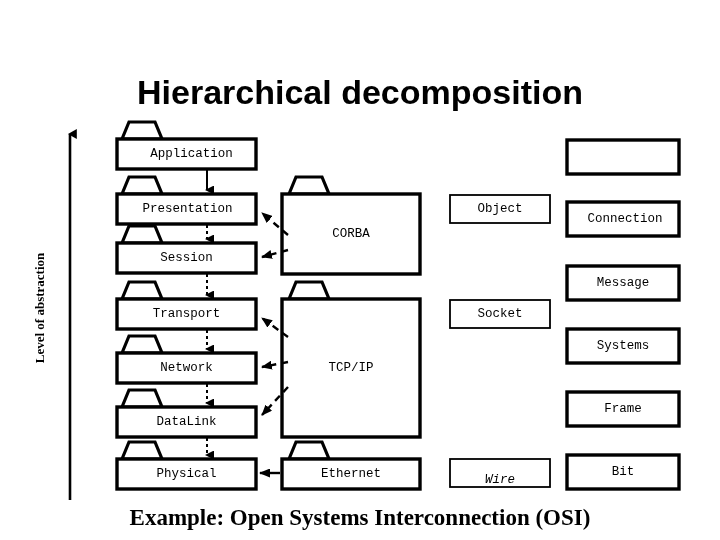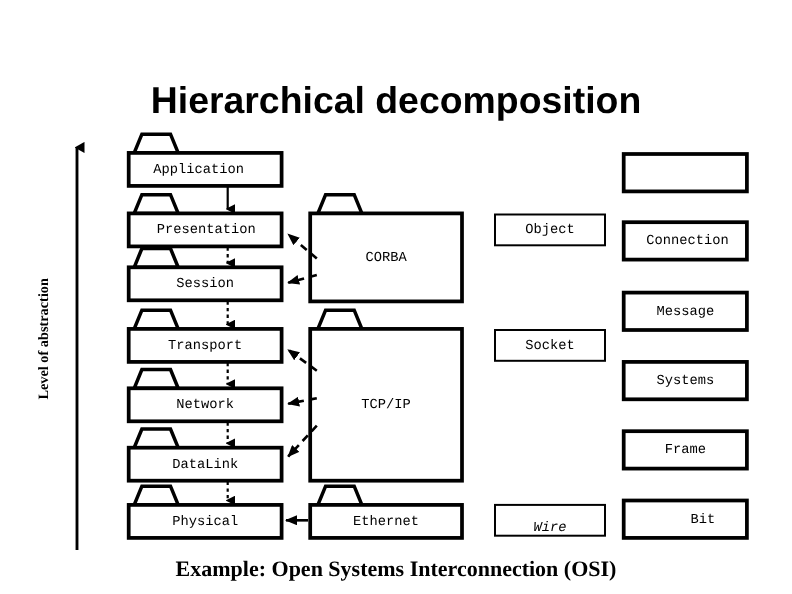--- a/index.html
+++ b/index.html
@@ -31,21 +31,21 @@
   }
 
   .caption {
     position: absolute;
     left: 0;
     top: 505px;
     width: 720px;
     text-align: center;
     font-family: "Liberation Serif", serif;
     font-weight: bold;
-    font-size: 20px;
+    font-size: 23px;
     line-height: 26px;
     color: #000000;
   }
 
   .axis-label {
     position: absolute;
     left: -60px;
     top: 300px;
     width: 200px;
     text-align: center;
@@ -189,37 +189,37 @@
     <g>
       <rect x="567" y="140" width="112" height="34" fill="#ffffff" stroke="#000000" stroke-width="3.4"></rect>
       <rect x="567" y="202" width="112" height="34" fill="#ffffff" stroke="#000000" stroke-width="3.4"></rect>
       <rect x="567" y="266" width="112" height="34" fill="#ffffff" stroke="#000000" stroke-width="3.4"></rect>
       <rect x="567" y="329" width="112" height="34" fill="#ffffff" stroke="#000000" stroke-width="3.4"></rect>
       <rect x="567" y="392" width="112" height="34" fill="#ffffff" stroke="#000000" stroke-width="3.4"></rect>
       <rect x="567" y="455" width="112" height="34" fill="#ffffff" stroke="#000000" stroke-width="3.4"></rect>
     </g>
   </svg>
 
-  <div class="boxlabel" style="left:111px;top:139px;width:139px;height:30px;text-align:right;">Application</div>
+  <div class="boxlabel" style="left:122px;top:139px;width:139px;height:30px;text-align:right;">Application</div>
   <div class="boxlabel" style="left:117px;top:194px;width:141px;height:30px;">Presentation</div>
   <div class="boxlabel" style="left:117px;top:299px;width:139px;height:30px;">Transport</div>
   <div class="boxlabel" style="left:117px;top:243px;width:139px;height:30px;">Session</div>
   <div class="boxlabel" style="left:117px;top:353px;width:139px;height:30px;border-radius:15px;">Network</div>
   <div class="boxlabel" style="left:117px;top:407px;width:139px;height:30px;">DataLink</div>
   <div class="boxlabel" style="left:117px;top:459px;width:139px;height:30px;">Physical</div>
 
   <div class="boxlabel" style="left:282px;top:194px;width:138px;height:80px;">CORBA</div>
   <div class="boxlabel" style="left:282px;top:299px;width:138px;height:138px;">TCP/IP</div>
   <div class="boxlabel" style="left:282px;top:459px;width:138px;height:30px;">Ethernet</div>
 
   <div class="boxlabel" style="left:450px;top:195px;width:100px;height:28px;border-radius:11px;">Object</div>
   <div class="boxlabel" style="left:450px;top:300px;width:100px;height:28px;">Socket</div>
   <div class="boxlabel" style="left:450px;top:459px;width:100px;height:42px;font-style:italic;">Wire</div>
 
   <div class="boxlabel" style="left:567px;top:202px;width:116px;height:34px;">Connection</div>
   <div class="boxlabel" style="left:567px;top:266px;width:112px;height:34px;border-radius:15px;">Message</div>
   <div class="boxlabel" style="left:567px;top:329px;width:112px;height:34px;">Systems</div>
   <div class="boxlabel" style="left:567px;top:392px;width:112px;height:34px;">Frame</div>
-  <div class="boxlabel" style="left:567px;top:455px;width:112px;height:34px;margin-left:16px;">Bit</div>
+  <div class="boxlabel" style="left:567px;top:455px;width:112px;height:34px;">Bit</div>
 
   <div class="caption">Example:  Open Systems Interconnection (OSI)</div>
 
 </div>
 
 </body></html>

